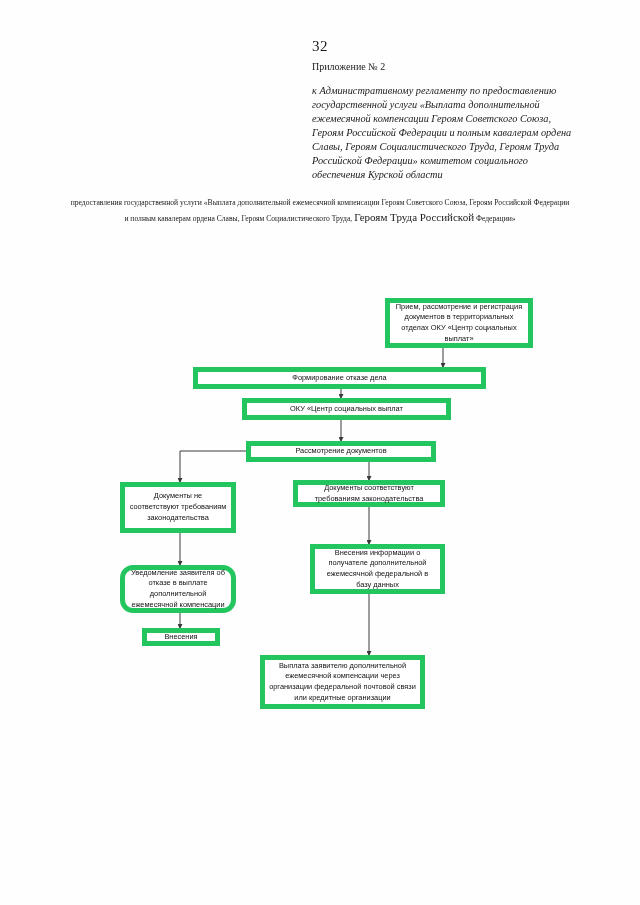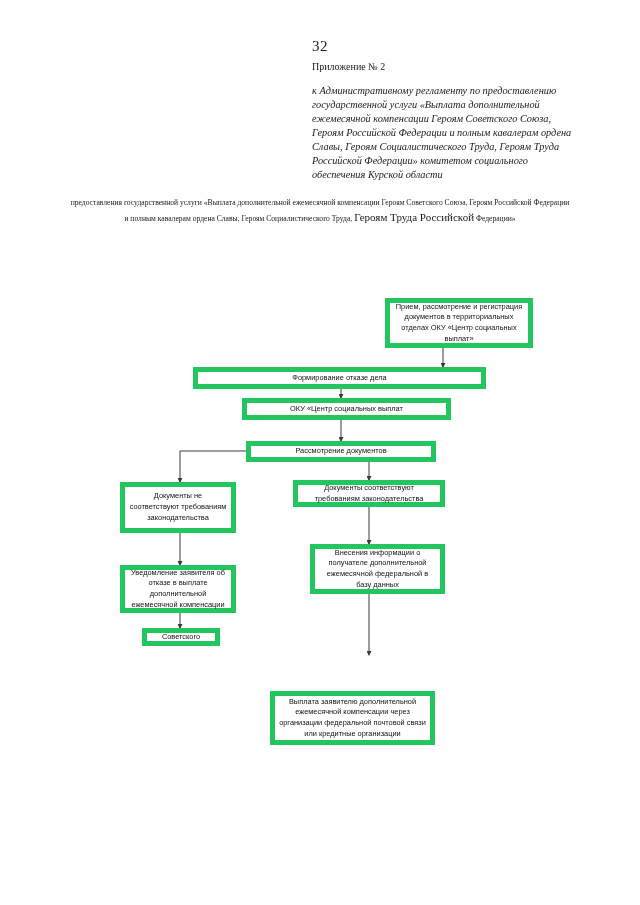--- a/index.html
+++ b/index.html
@@ -119,24 +119,24 @@
     width: 100%;
   }
 
   
   #node-intake      { left: 385px; top: 298px; width: 148px; height: 50px; }
   #node-personal    { left: 193px; top: 367px; width: 293px; height: 22px; }
   #node-oku         { left: 242px; top: 398px; width: 209px; height: 22px; }
   #node-review      { left: 246px; top: 441px; width: 190px; height: 21px; }
   #node-noncompl    { left: 120px; top: 482px; width: 116px; height: 51px; }
   #node-compliant   { left: 293px; top: 480px; width: 152px; height: 27px; }
-  #node-refusal     { left: 120px; top: 565px; width: 116px; height: 48px; }
+  #node-refusal     { left: 120px; top: 565px; width: 116px; height: 48px; border-radius: 13px; }
   #node-applicant   { left: 142px; top: 628px; width: 78px; height: 18px; }
   #node-database    { left: 310px; top: 544px; width: 135px; height: 50px; }
-  #node-payment     { left: 270px; top: 655px; width: 165px; height: 54px; margin-top: 36px; }
+  #node-payment     { left: 260px; top: 655px; width: 165px; height: 54px; }
 </style>
 </head>
 <body>
 
 <div class="page">
 
   <div class="page-number">32</div>
 
   <div class="appendix-block">
     <div class="appendix-title">Приложение № 2</div>
@@ -202,21 +202,21 @@
 
   <div class="node" id="node-noncompl">
     <span>Документы не соответствуют требованиям законодательства</span>
   </div>
 
   <div class="node" id="node-refusal">
     <span>Уведомление заявителя об отказе в выплате дополнительной ежемесячной компенсации</span>
   </div>
 
   <div class="node" id="node-applicant">
-    <span>Советского</span>
+    <span>Внесения</span>
   </div>
 
   <div class="node" id="node-database">
     <span>Внесения информации о получателе дополнительной ежемесячной федеральной в базу данных</span>
   </div>
 
   <div class="node" id="node-payment">
     <span>Выплата заявителю дополнительной ежемесячной  компенсации через организации федеральной почтовой связи или кредитные организации</span>
   </div>
 

